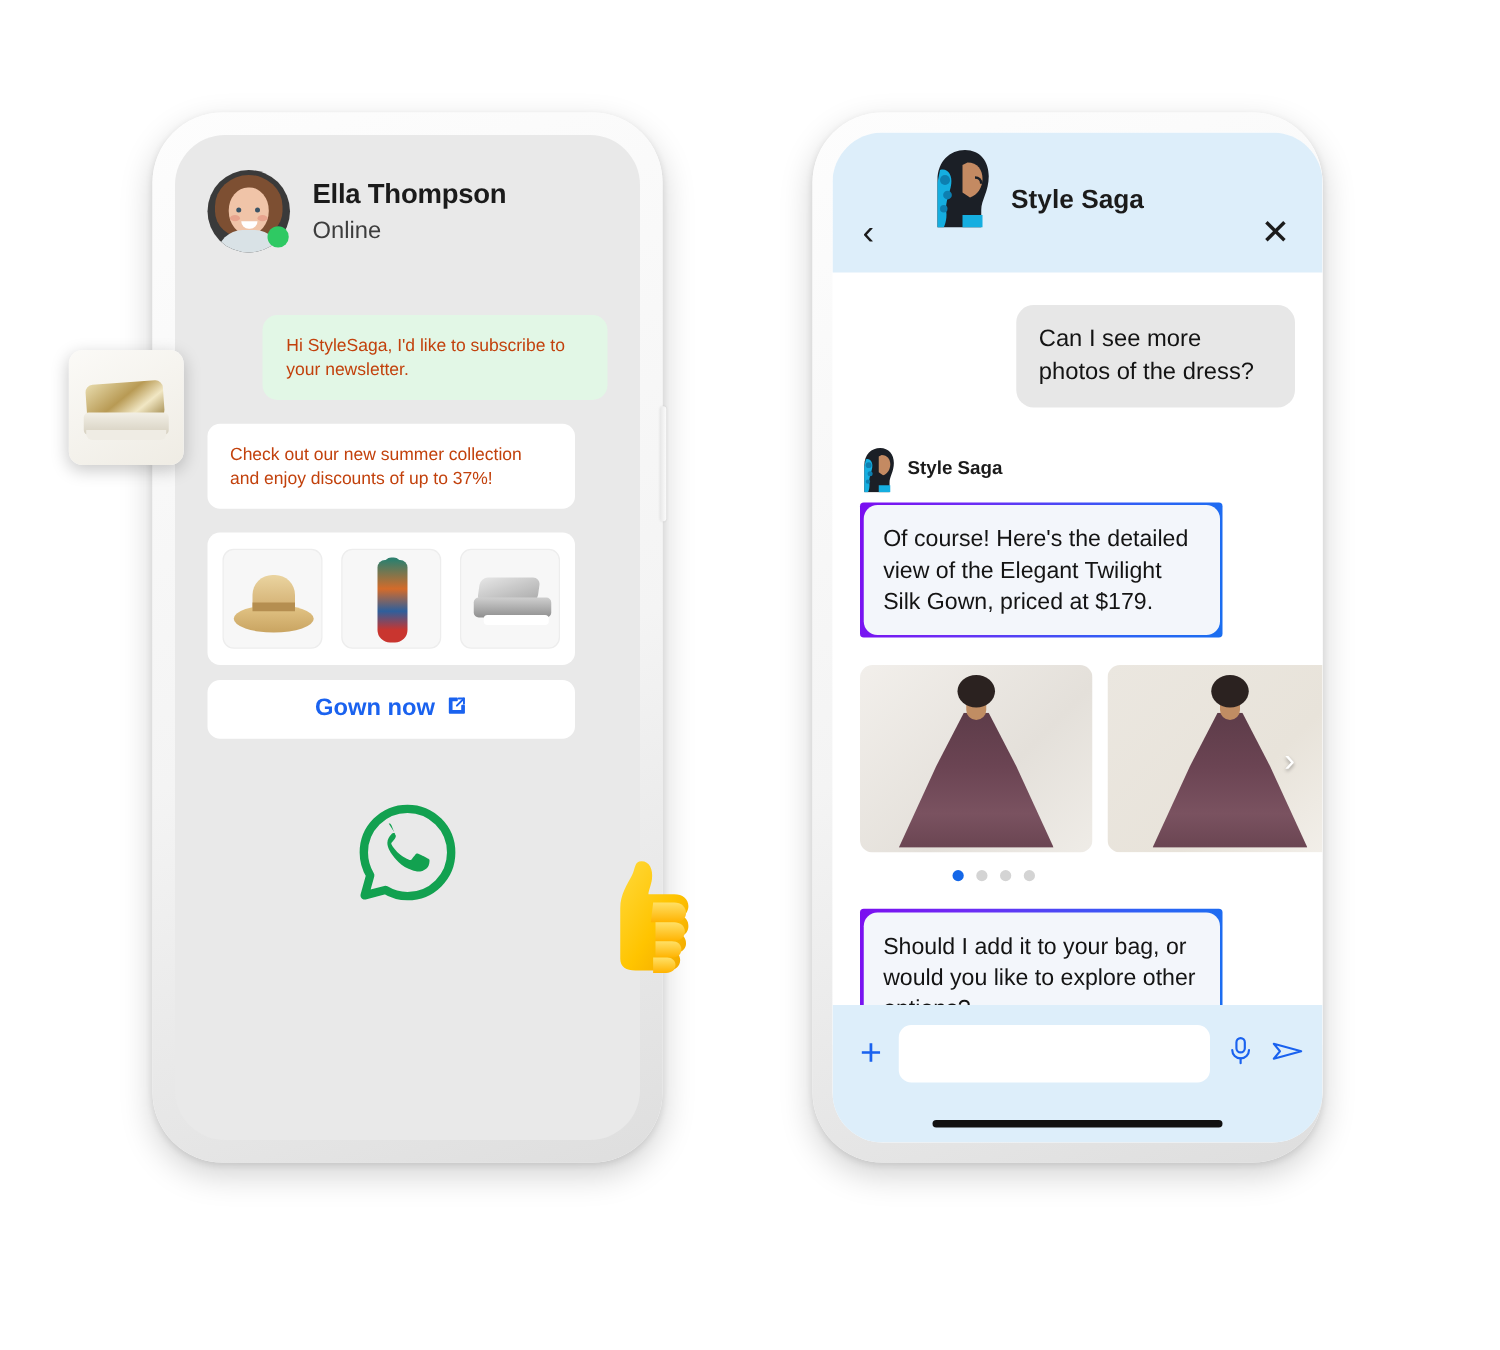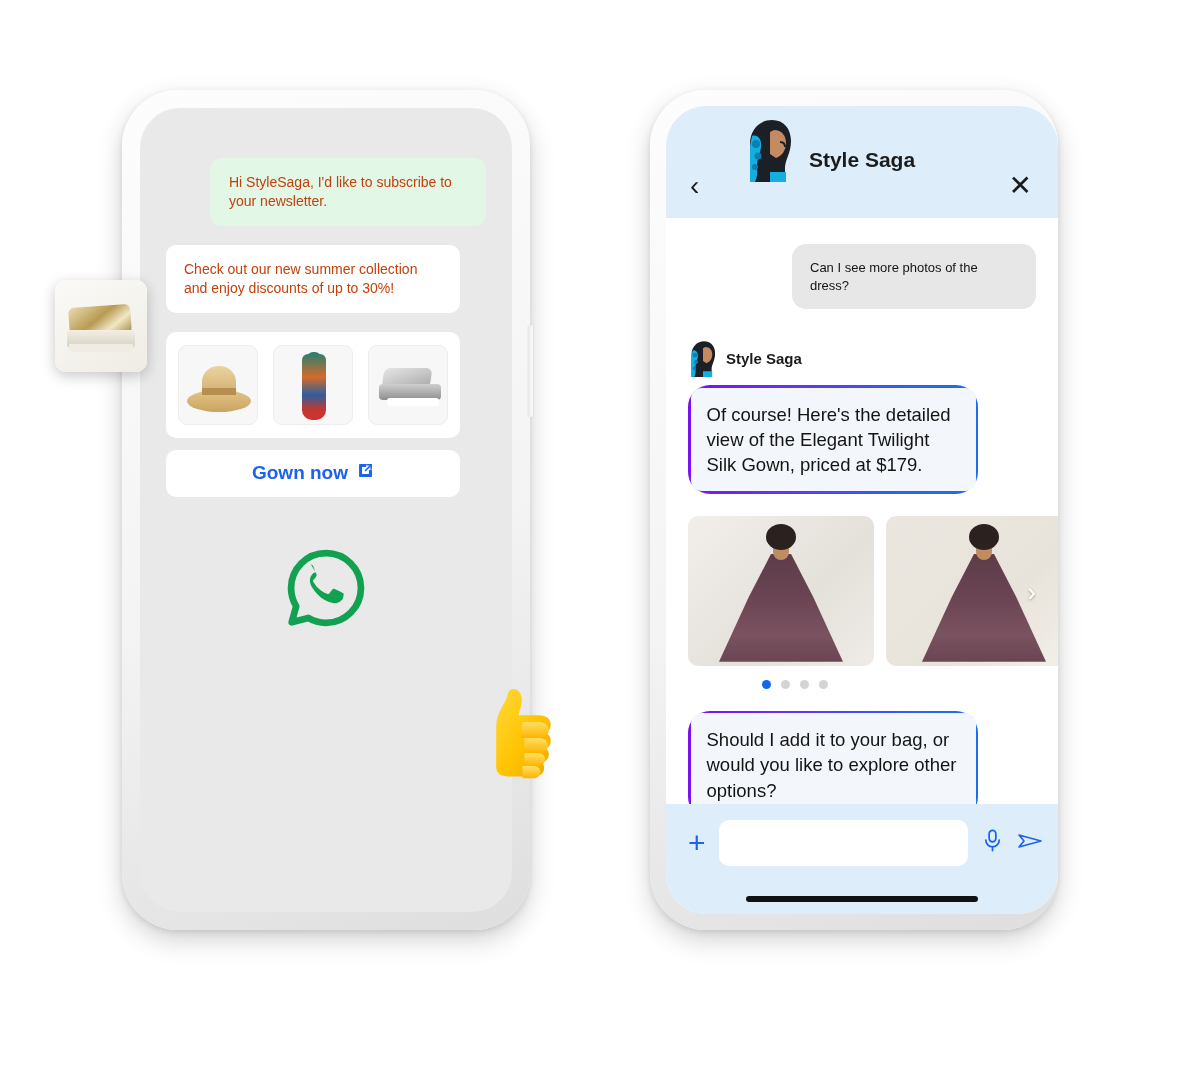--- a/index.html
+++ b/index.html
@@ -124,29 +124,29 @@
     top: 10px; width: 52px; height: 66px; overflow: hidden;
   }
   .r-title {
     position:absolute; left: 50%; transform: translateX(-50%);
     top: 42px; font-size: 21px; font-weight: 700; color: #1b1b1b;
   }
   .r-body { padding: 0 0 0 0; background: #fff; }
   .r-in-wrap{ padding: 26px 22px 0 22px; }
   .bubble.user {
     background: #e7e7e7; border-radius: 14px; padding: 15px 18px;
-    font-size: 13px; line-height: 1.36; color: #141414;
-    width: 244px; margin-left: auto;
+    font-size: 19px; line-height: 1.36; color: #141414;
+    width: 223px; margin-left: auto;
   }
   .bot-name-row { display: flex; align-items: center; gap: 8px; margin: 30px 0 0 22px; }
   .bot-av-sm { width: 30px; height: 38px; overflow: hidden; flex:none; }
   .bot-name { font-size: 15px; font-weight: 700; color: #1b1b1b; }
   .grad-bubble {
     position: relative; width: 290px; margin: 8px 0 0 22px;
-    border-radius: 22px; padding: 2.5px;
+    border-radius: 3px; padding: 2.5px;
     background: linear-gradient(100deg, #7b0ff0 0%, #6d2bf5 28%, #2b63f5 75%, #1a6ef0 100%);
   }
   .grad-bubble > .inner {
     background: #f3f6fb; border-radius: 11px; padding: 14px 16px;
     font-size: 18.5px; line-height: 1.36; color: #141414;
   }
   .carousel { position: relative; margin-top: 22px; padding-left: 22px; display:flex; gap: 12px; overflow:hidden;}
   .c-slide { width: 186px; height: 150px; border-radius: 10px; overflow: hidden; position: relative; flex:none;}
   .c-next {
     position: absolute; right: 22px; top: 63px;
@@ -205,27 +205,47 @@
 </style>
 </head>
 <body>
 
 <div class="stage">
 
   <div class="phone" id="phone-left">
     <div class="side-btn"></div>
     <div class="screen">
 
+      <div class="l-header">
+        <div class="avatar-wrap">
+          <div class="avatar-img">
+            <div class="av-hair"></div>
+            <div class="av-face">
+              <div class="av-cheek l"></div>
+                <div class="av-cheek r"></div>
+              <div class="av-eye l"></div>
+                <div class="av-eye r"></div>
+              <div class="av-mouth"></div>
+            </div>
+            <div class="av-body"></div>
+          </div>
+          <div class="status-dot"></div>
+        </div>
+        <div>
+          <div class="l-name">Ella Thompson</div>
+          <div class="l-status">Online</div>
+        </div>
+      </div>
 
       <div class="msgs">
 
         <div class="bubble out">Hi StyleSaga, I'd like to subscribe to your newsletter.</div>
 
 
-        <div class="bubble in">Check out our new summer collection and enjoy discounts of up to 30%!</div>
+        <div class="bubble in">Check out our new summer collection and enjoy discounts of up to 37%!</div>
 
         <div class="prod-card">
           <div class="prod-thumb">
             <div class="hat-crown"></div>
               <div class="hat-brim"></div>
               <div class="hat-band"></div>
           </div>
           <div class="prod-thumb">
             <div class="dress-top"></div>
               <div class="dress-s"></div>

